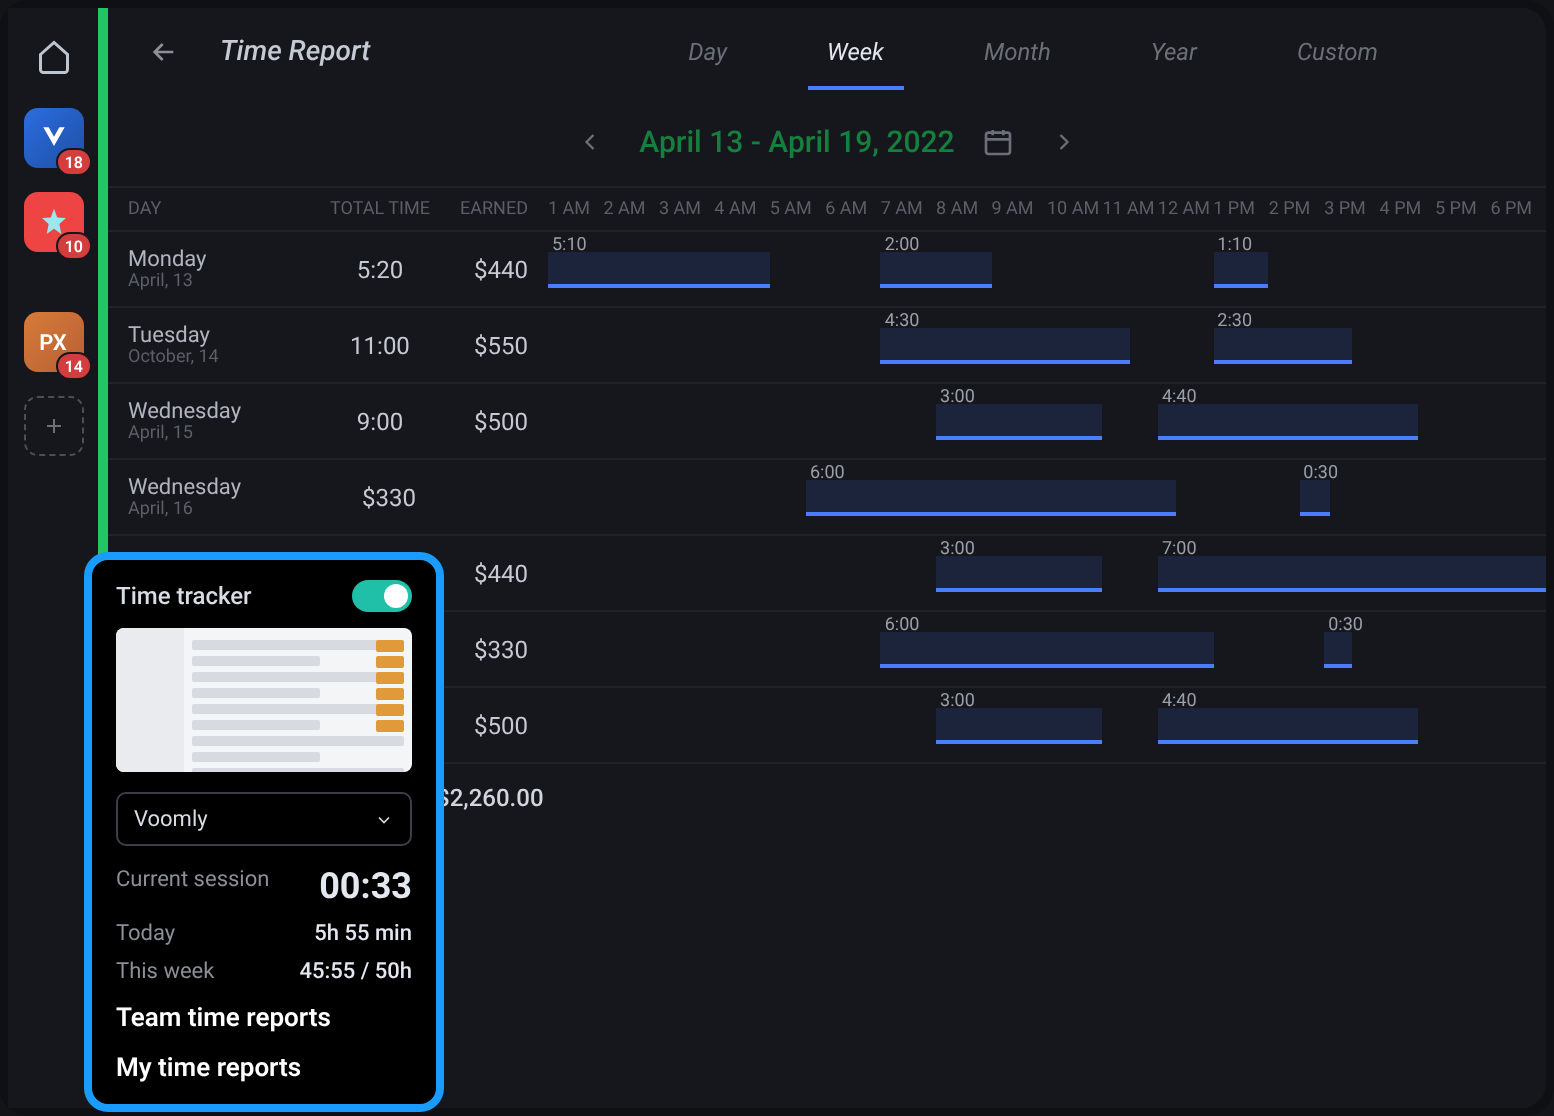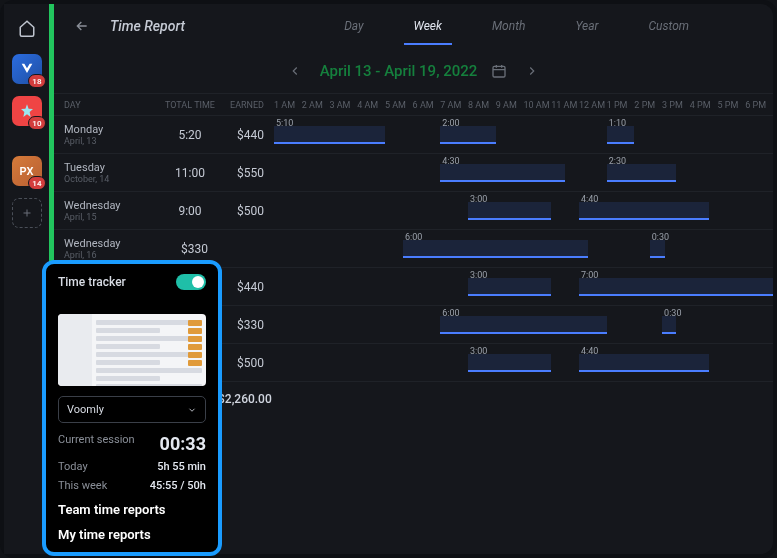--- a/index.html
+++ b/index.html
@@ -46,21 +46,21 @@
   .row .col-total { display:flex; align-items:center; justify-content:center; color:#c5cad4; font-size:12px; }
   .row .col-earned { display:flex; align-items:center; justify-content:flex-end; color:#c5cad4; font-size:12px; padding-right:10px; }
   .row .col-hours { position:relative; }
   .seg { position:absolute; top:10px; height:18px; background:rgba(58,102,200,0.18); border-bottom:2px solid #4a7dff; }
   .seg-label { position:absolute; top:-8px; left:2px; font-size:9px; color:#9aa0aa; }
   
   .total-row { display:flex; height:34px; align-items:center; }
   .total-row .col-earned { color:#d0d5df; font-size:12px; font-weight:500; }
   
   .popover { position:absolute; left:42px; bottom:2px; width:180px; background:#000; border:4px solid #1a9cff; border-radius:12px; padding:10px 12px; color:#d8dce4; font-size:12px; z-index:50; }
-  .pop-head { display:flex; align-items:center; justify-content:space-between; margin-bottom:24px; }
+  .pop-head { display:flex; align-items:center; justify-content:space-between; margin-bottom:8px; }
   .pop-title { font-weight:500; }
   .toggle { width:30px; height:16px; background:#1fbfa8; border-radius:10px; position:relative; }
   .toggle::after { content:""; position:absolute; right:2px; top:2px; width:12px; height:12px; background:#fff; border-radius:50%; }
   .screenshot-thumb { width:100%; height:72px; background:#f4f5f7; border-radius:4px; margin-bottom:10px; position:relative; overflow:hidden; }
   .thumb-sidebar { position:absolute; left:0; top:0; bottom:0; width:34px; background:#e9ebef; }
   .thumb-rows { position:absolute; left:38px; right:4px; top:6px; display:flex; flex-direction:column; gap:3px; }
   .thumb-row { height:5px; background:#d7dae1; border-radius:1px; }
   .thumb-row.short { width:60%; }
   .thumb-badge { position:absolute; right:4px; width:14px; height:6px; background:#e09a3a; border-radius:1px; }
   .select { border:1px solid #3a3f48; border-radius:5px; padding:6px 8px; display:flex; justify-content:space-between; align-items:center; margin-bottom:10px; font-size:11px; }

